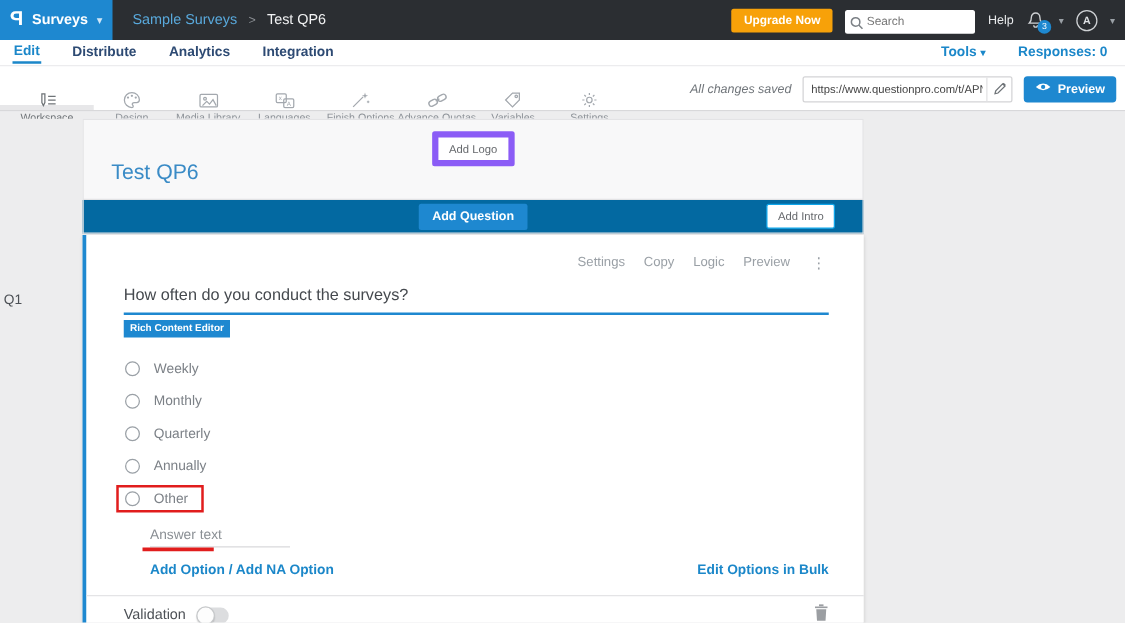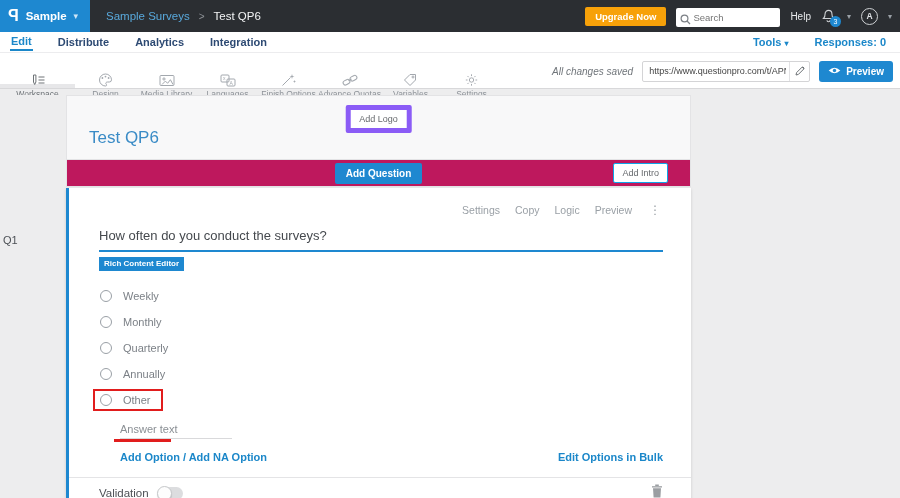--- a/index.html
+++ b/index.html
@@ -51,21 +51,21 @@
 
   
   .main { position:relative; height:408px; background:#ededee; }
   .q-gutter-label { position:absolute; left:3px; top:139px; font-size:11px; color:#4c5055; }
   .card { width:625px; margin-left:66px; }
 
   .card-header { margin-top:6px; background:#f8f8f9; border:1px solid #e3e3e5; height:65px; position:relative; }
   .add-logo-btn { position:absolute; top:9px; left:50%; transform:translateX(-50%); background:#fff; border:5px solid #8b5cf6; border-radius:2px; font-size:9px; color:#66696d; padding:4px 9px; cursor:pointer; }
   .survey-title { position:absolute; left:22px; bottom:11px; font-size:17px; color:#3a8bc6; }
 
-  .card-strip { background:#be185d; border:1px solid #e3e3e5; border-top:none; height:27px; position:relative; display:flex; align-items:center; justify-content:center; }
+  .card-strip { background:#0369a1; border:1px solid #e3e3e5; border-top:none; height:27px; position:relative; display:flex; align-items:center; justify-content:center; }
   .add-q-btn { background:#1e88d0; color:#fff; border:none; border-radius:2px; font-size:10px; font-weight:bold; padding:5px 11px; cursor:pointer; }
   .add-intro-btn { position:absolute; right:22px; background:#fff; border:1px solid #0ea5e9; border-radius:2px; font-size:9px; color:#66696d; padding:4px 8px; cursor:pointer; }
 
   .question-block { background:#fff; border-left:3px solid #1e88d0; box-shadow:0 1px 3px rgba(0,0,0,.14); position:relative; margin-top:1px; }
   .q-actions { display:flex; justify-content:flex-end; align-items:center; gap:15px; padding:15px 30px 0 0; font-size:10.5px; color:#9aa0a6; }
   .q-action { cursor:pointer; }
   .q-menu-dots { font-size:12px; color:#9aa0a6; cursor:pointer; margin-left:2px; }
   .q-text { margin:11px 0 0 30px; font-size:13px; color:#45494e; }
   .q-underline { margin:7px 0 0 30px; width:564px; height:2px; background:#1e88d0; }
   .q-badge { display:inline-block; margin-left:30px; background:#1e88d0; color:#fff; font-size:8px; font-weight:bold; padding:2px 5px 3px; }
@@ -86,21 +86,21 @@
   .toggle { margin-left:9px; width:25px; height:13px; background:#dcdddf; border-radius:7px; position:relative; cursor:pointer; }
   .toggle-knob { position:absolute; left:-1px; top:-1px; width:15px; height:15px; background:#fdfdfd; border:1px solid #c6c8ca; border-radius:50%; box-shadow:0 1px 1px rgba(0,0,0,.15); }
   .trash-wrap { position:absolute; right:28px; cursor:pointer; }
 </style>
 </head>
 <body>
 
 <div class="topbar">
   <div class="logo-block">
     <span class="logo-p">P</span>
-    <span class="logo-menu">Sample</span>
+    <span class="logo-menu">Surveys</span>
     <span class="logo-caret">▾</span>
   </div>
   <div class="breadcrumb">
     <span class="bc-parent">Sample Surveys</span>
     <span class="bc-sep">&gt;</span>
     <span class="bc-current">Test QP6</span>
   </div>
   <div class="topbar-right">
     <button class="upgrade-btn">Upgrade Now</button>
     <div class="search-box">

